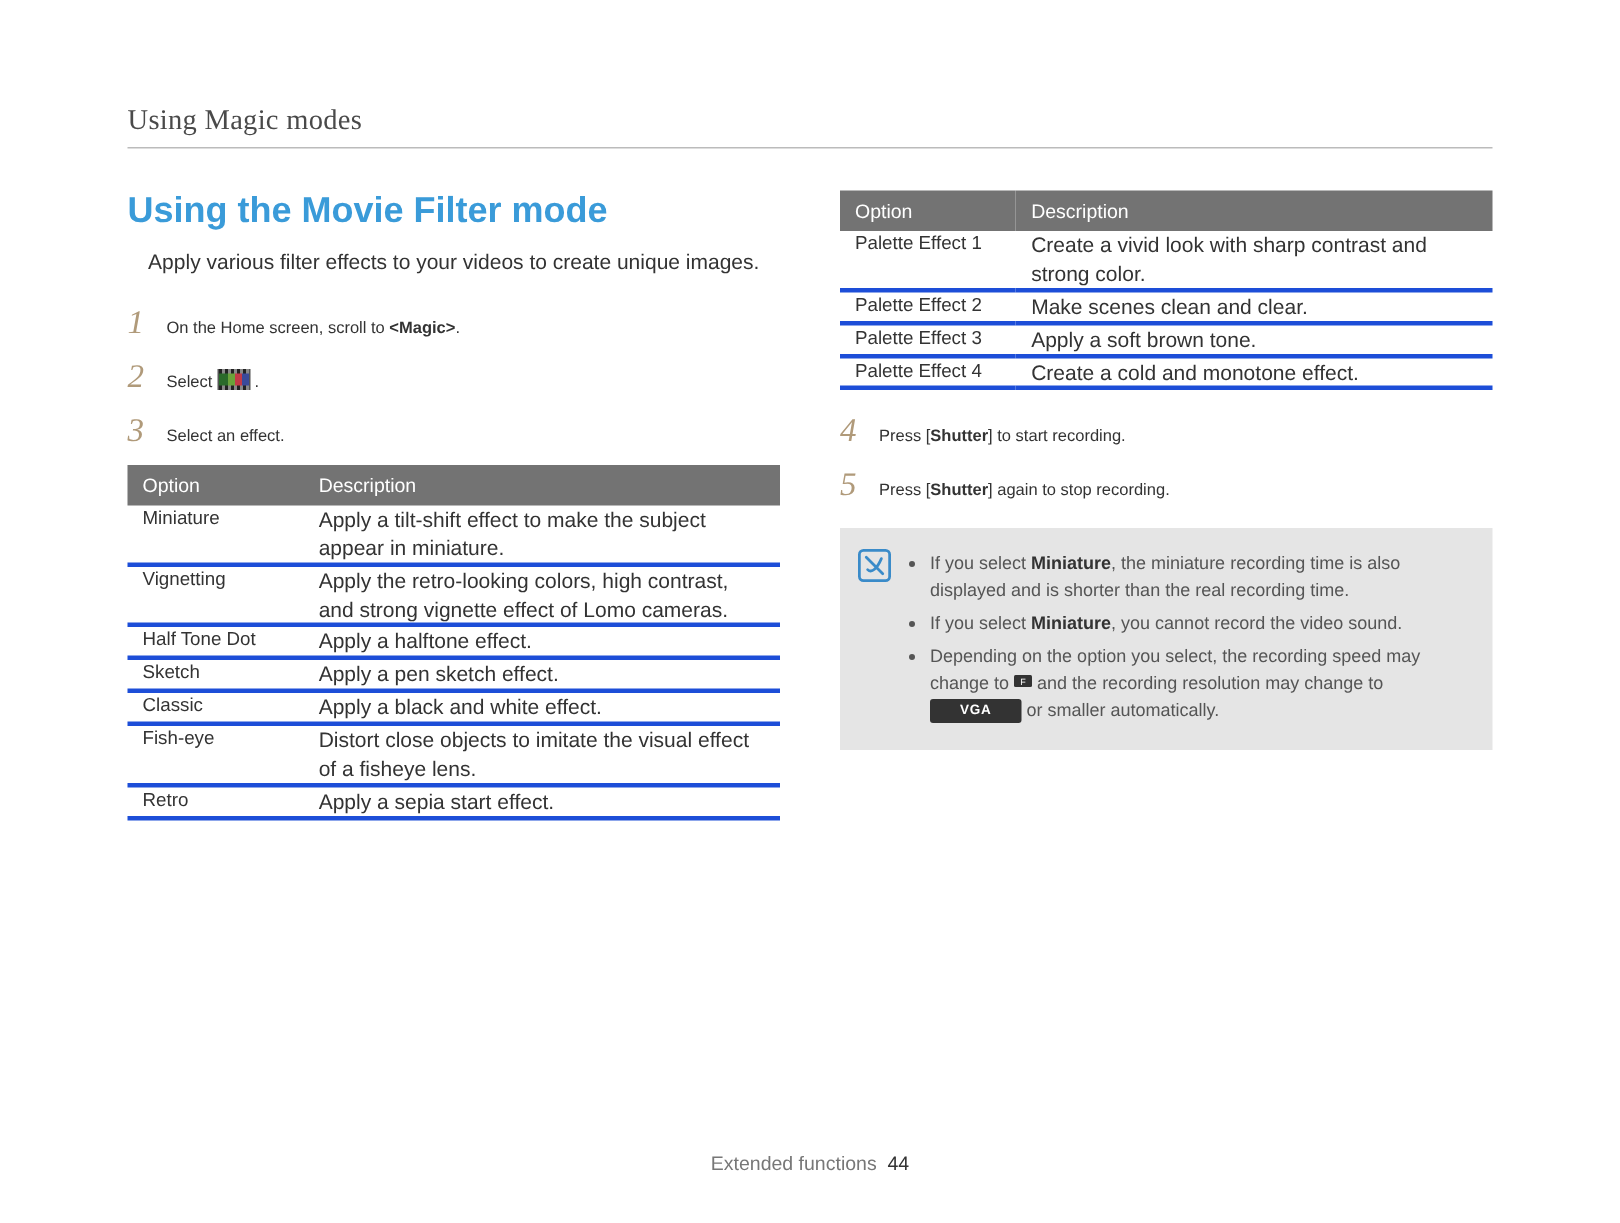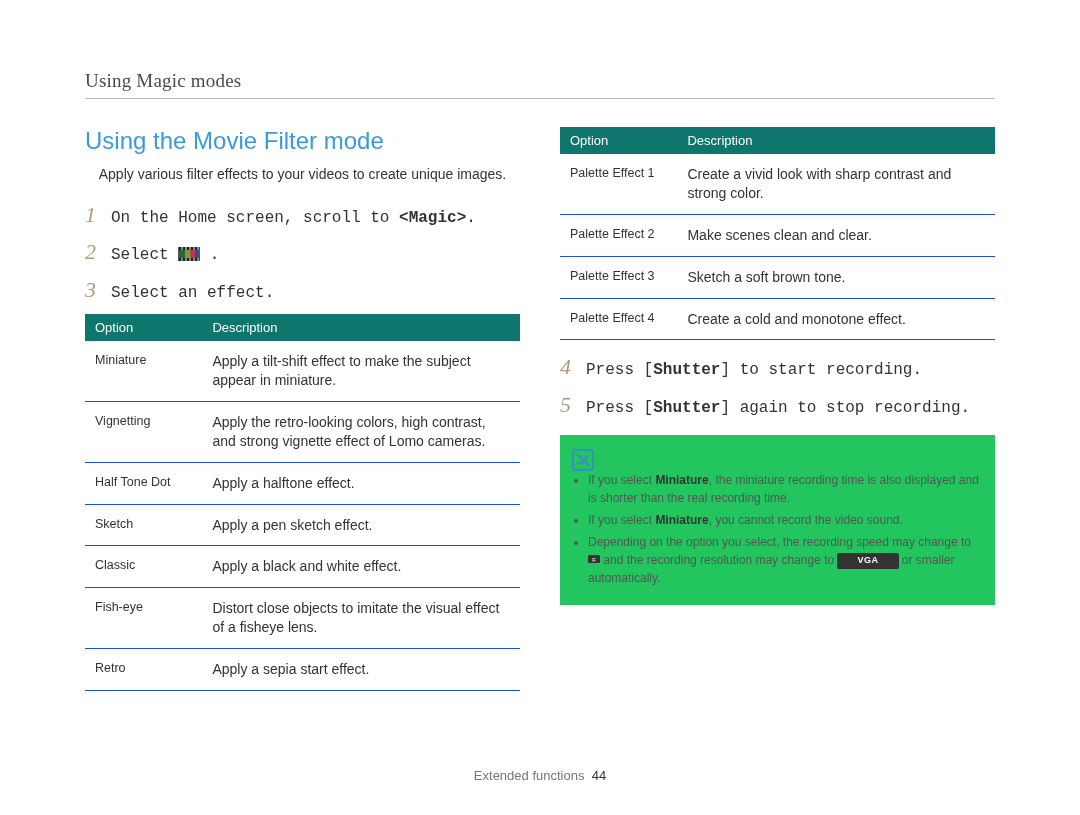--- a/index.html
+++ b/index.html
@@ -26,21 +26,21 @@
     margin-bottom: 28px;
   }
   .columns {
     display: flex;
     gap: 40px;
   }
   .col { flex: 1; }
   .section-title {
     font-size: 24px;
     color: #3a9bd9;
-    font-weight: 400;
+    font-weight: 700;
     margin-bottom: 10px;
   }
   .intro {
     font-size: 14px;
     color: #333;
     margin-bottom: 18px;
     line-height: 1.35;
     text-align: center;
   }
   .steps {
@@ -54,24 +54,23 @@
   }
   .step-num {
     font-family: Georgia, "Times New Roman", serif;
     font-style: italic;
     font-size: 22px;
     color: #b09a7a;
     width: 26px;
     flex-shrink: 0;
   }
   .step-text {
-    font-size: 16px;
+    font-size: 11px;
     color: #333;
     line-height: 1.4;
-    font-family: Liberation Mono, monospace;
   }
   .step-text .bold { font-weight: bold; }
   .icon-movie {
     display: inline-block;
     width: 22px;
     height: 14px;
     vertical-align: -2px;
     background: linear-gradient(to right,
       #2a6a2a 0 30%, #6aa33a 30% 55%, #c23a47 55% 78%, #3a4a9a 78% 100%);
     border: 1px solid #555;
@@ -87,45 +86,44 @@
   .icon-movie::before{ top:-1px; }
   .icon-movie::after{ bottom:-1px; }
   table.opt {
     width: 100%;
     border-collapse: collapse;
     font-size: 14px;
     margin-top: 6px;
     margin-bottom: 14px;
   }
   table.opt th {
-    background: #0f766e;
+    background: #737373;
     color: #fff;
     font-weight: 400;
     text-align: left;
     padding: 6px 10px;
     font-size: 13px;
   }
   table.opt td {
-    padding: 11px 10px;
-    border-bottom: 1px solid #1d4ed8;
+    padding: 0 10px;
+    border-bottom: 3px solid #1d4ed8;
     vertical-align: top;
     color: #333;
     line-height: 1.35;
   }
   table.opt td.optname {
     width: 27%;
     font-size: 12.5px;
     color: #333;
   }
   .note-box {
-    background: #22c55e;
+    background: #e5e5e5;
     display: flex;
     padding: 14px 16px 14px 12px;
     margin-top: 16px;
-    flex-direction: column;
   }
   .note-icon {
     width: 22px;
     height: 22px;
     flex-shrink: 0;
     margin-right: 10px;
   }
   .note-icon svg { display:block; }
   .note-list {
     list-style: disc;
@@ -245,21 +243,21 @@
         <tr>
             <td class="optname">Palette Effect 1</td>
             <td>Create a vivid look with sharp contrast and strong color.</td>
           </tr>
         <tr>
             <td class="optname">Palette Effect 2</td>
             <td>Make scenes clean and clear.</td>
           </tr>
         <tr>
             <td class="optname">Palette Effect 3</td>
-            <td>Sketch a soft brown tone.</td>
+            <td>Apply a soft brown tone.</td>
           </tr>
         <tr>
             <td class="optname">Palette Effect 4</td>
             <td>Create a cold and monotone effect.</td>
           </tr>
       </tbody>
     </table>
 
     <ol class="steps">
       <li>

